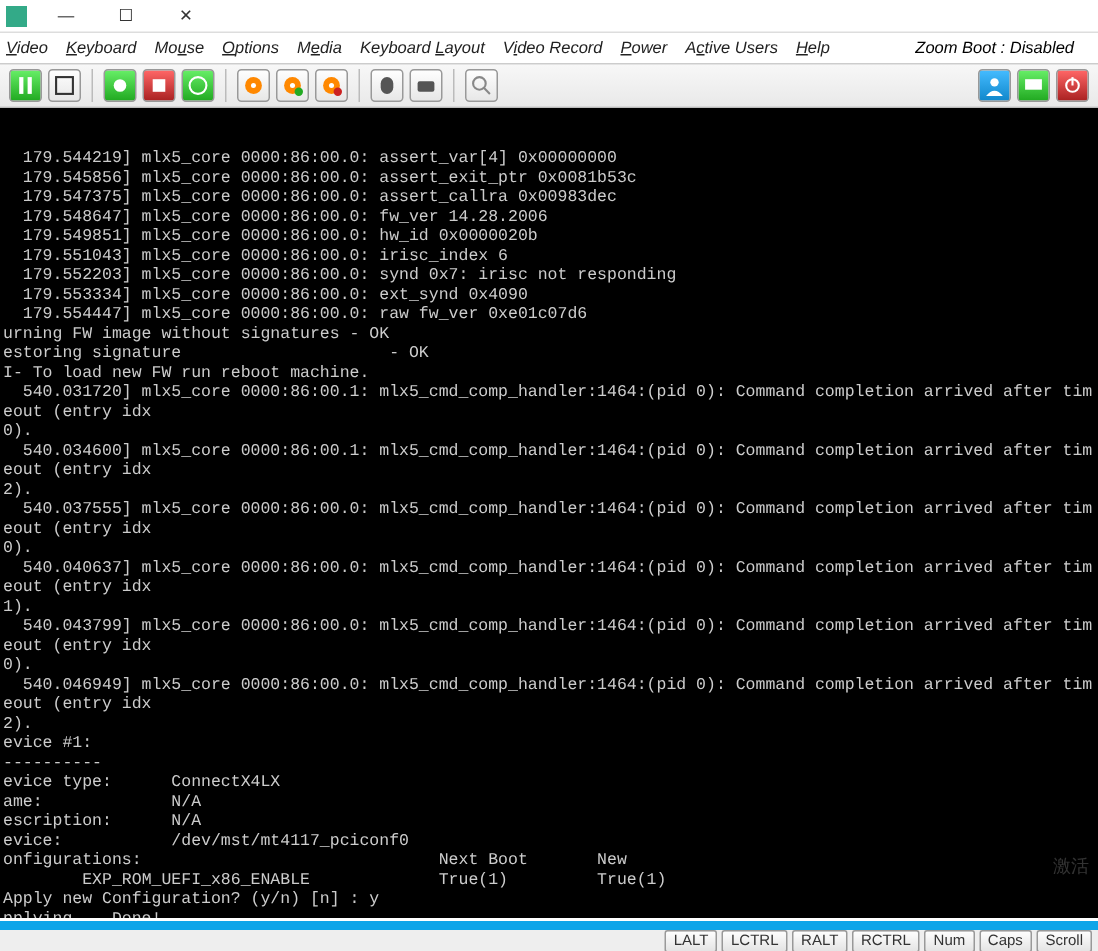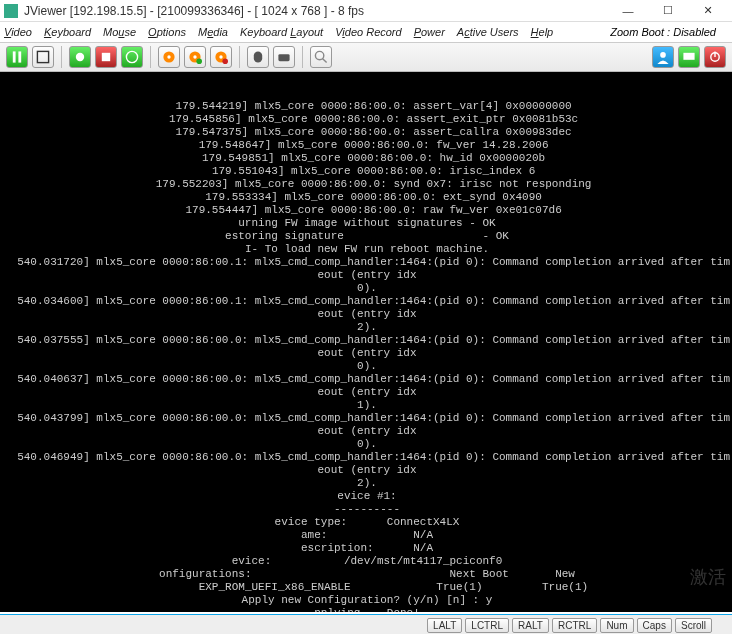--- a/index.html
+++ b/index.html
@@ -12,31 +12,30 @@
   .menubar { height: 20px; background: #fff; display: flex; align-items: center; padding: 0 4px; gap: 12px; font-style: italic; }
   .menuitem { color: #222; cursor: pointer; }
   .menuitem u { text-decoration: underline; }
   .zoom { margin-left: auto; margin-right: 12px; }
   .toolbar { height: 30px; background: linear-gradient(#f7f7f7,#e9e9e9); border-top: 1px solid #ccc; border-bottom: 1px solid #bbb; display: flex; align-items: center; padding: 2px 6px; gap: 4px; }
   .tbtn { width: 22px; height: 22px; border: 1px solid #999; border-radius: 3px; display: flex; align-items: center; justify-content: center; cursor: pointer; background: linear-gradient(#fefefe,#e7e7e7); }
   .tbtn svg { width: 14px; height: 14px; }
   .tsep { width: 1px; height: 22px; background: #bbb; margin: 0 3px; }
   .spacer { flex: 1; }
   .terminal { background: #000; color: #ccc; font-family: "Consolas","Courier New",monospace; font-size: 11px; line-height: 13px; white-space: pre; padding: 2px 0 0 2px; height: 540px; overflow: hidden; position: relative; }
-  .terminal .line { white-space: pre-wrap; word-break: break-all; text-align: center; }
-  .watermark { position: absolute; right: 6px; bottom: 28px; color: rgba(200,200,200,0.25); font-family: "Microsoft YaHei",sans-serif; font-size: 18px; pointer-events: none; }
-  .statusbar { position: absolute; bottom: 0; left: 0; right: 0; height: 20px; background: #eee; border-top: 1px solid #0ea5e9; display: flex; justify-content: flex-end; align-items: center; gap: 2px; padding: 0 20px; }
+  .terminal .line { white-space: pre-wrap; word-break: break-all; }
+  .watermark { position: absolute; right: 6px; bottom: 28px; color: rgba(200,200,200,0.25); font-family: "Microsoft YaHei",sans-serif; font-size: 12px; pointer-events: none; }
+  .statusbar { position: absolute; bottom: 0; left: 0; right: 0; height: 20px; background: #eee; border-top: 6px solid #0ea5e9; display: flex; justify-content: flex-end; align-items: center; gap: 2px; padding: 0 4px; }
   .statbtn { background: linear-gradient(#fefefe,#e4e4e4); border: 1px solid #999; border-radius: 2px; font-size: 10px; padding: 1px 5px; color: #333; }
 </style>
 </head>
 <body>
 
 <div class="titlebar">
   <div class="appicon"></div>
-  <div class="title">JViewer  [192.198.15.5]  -  [210099336346]  -  [ 1024 x 768 ] - 8 fps</div>
   <div class="winbtns">
     <div class="winbtn">—</div>
     <div class="winbtn">☐</div>
     <div class="winbtn close">✕</div>
   </div>
 </div>
 
 <div class="menubar">
   <span class="menuitem"><u>V</u>ideo</span>
   <span class="menuitem"><u>K</u>eyboard</span>

